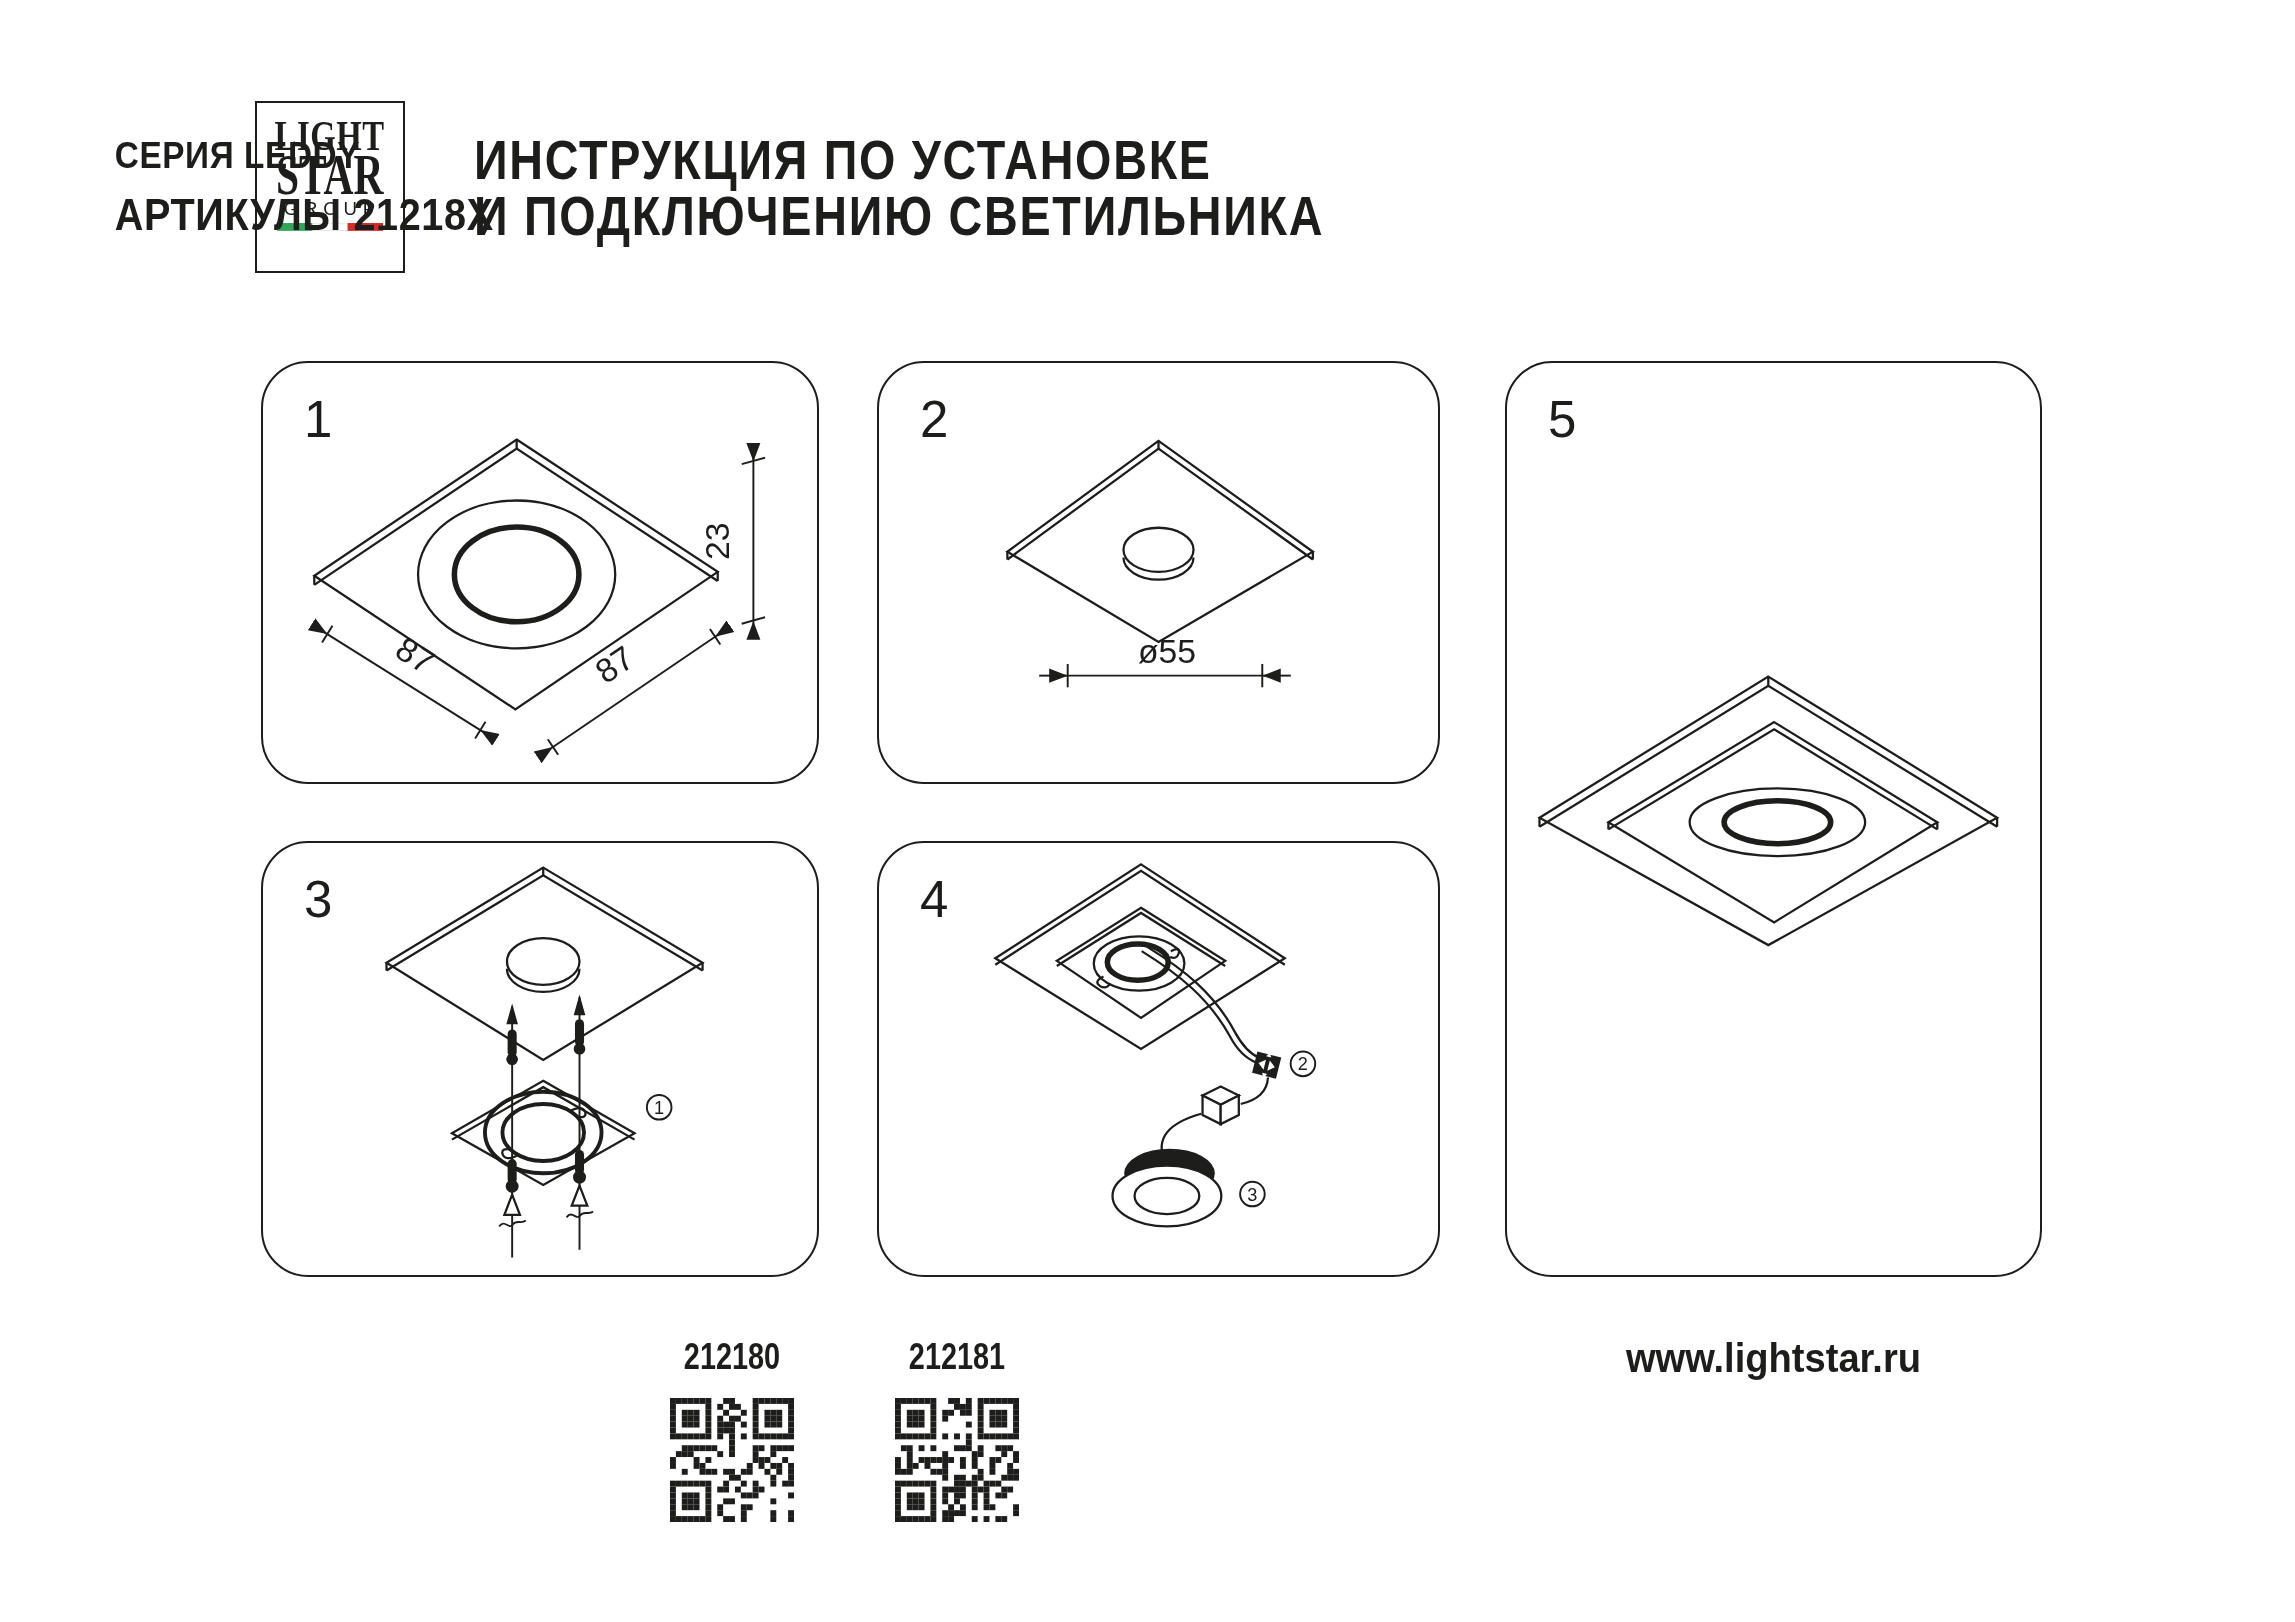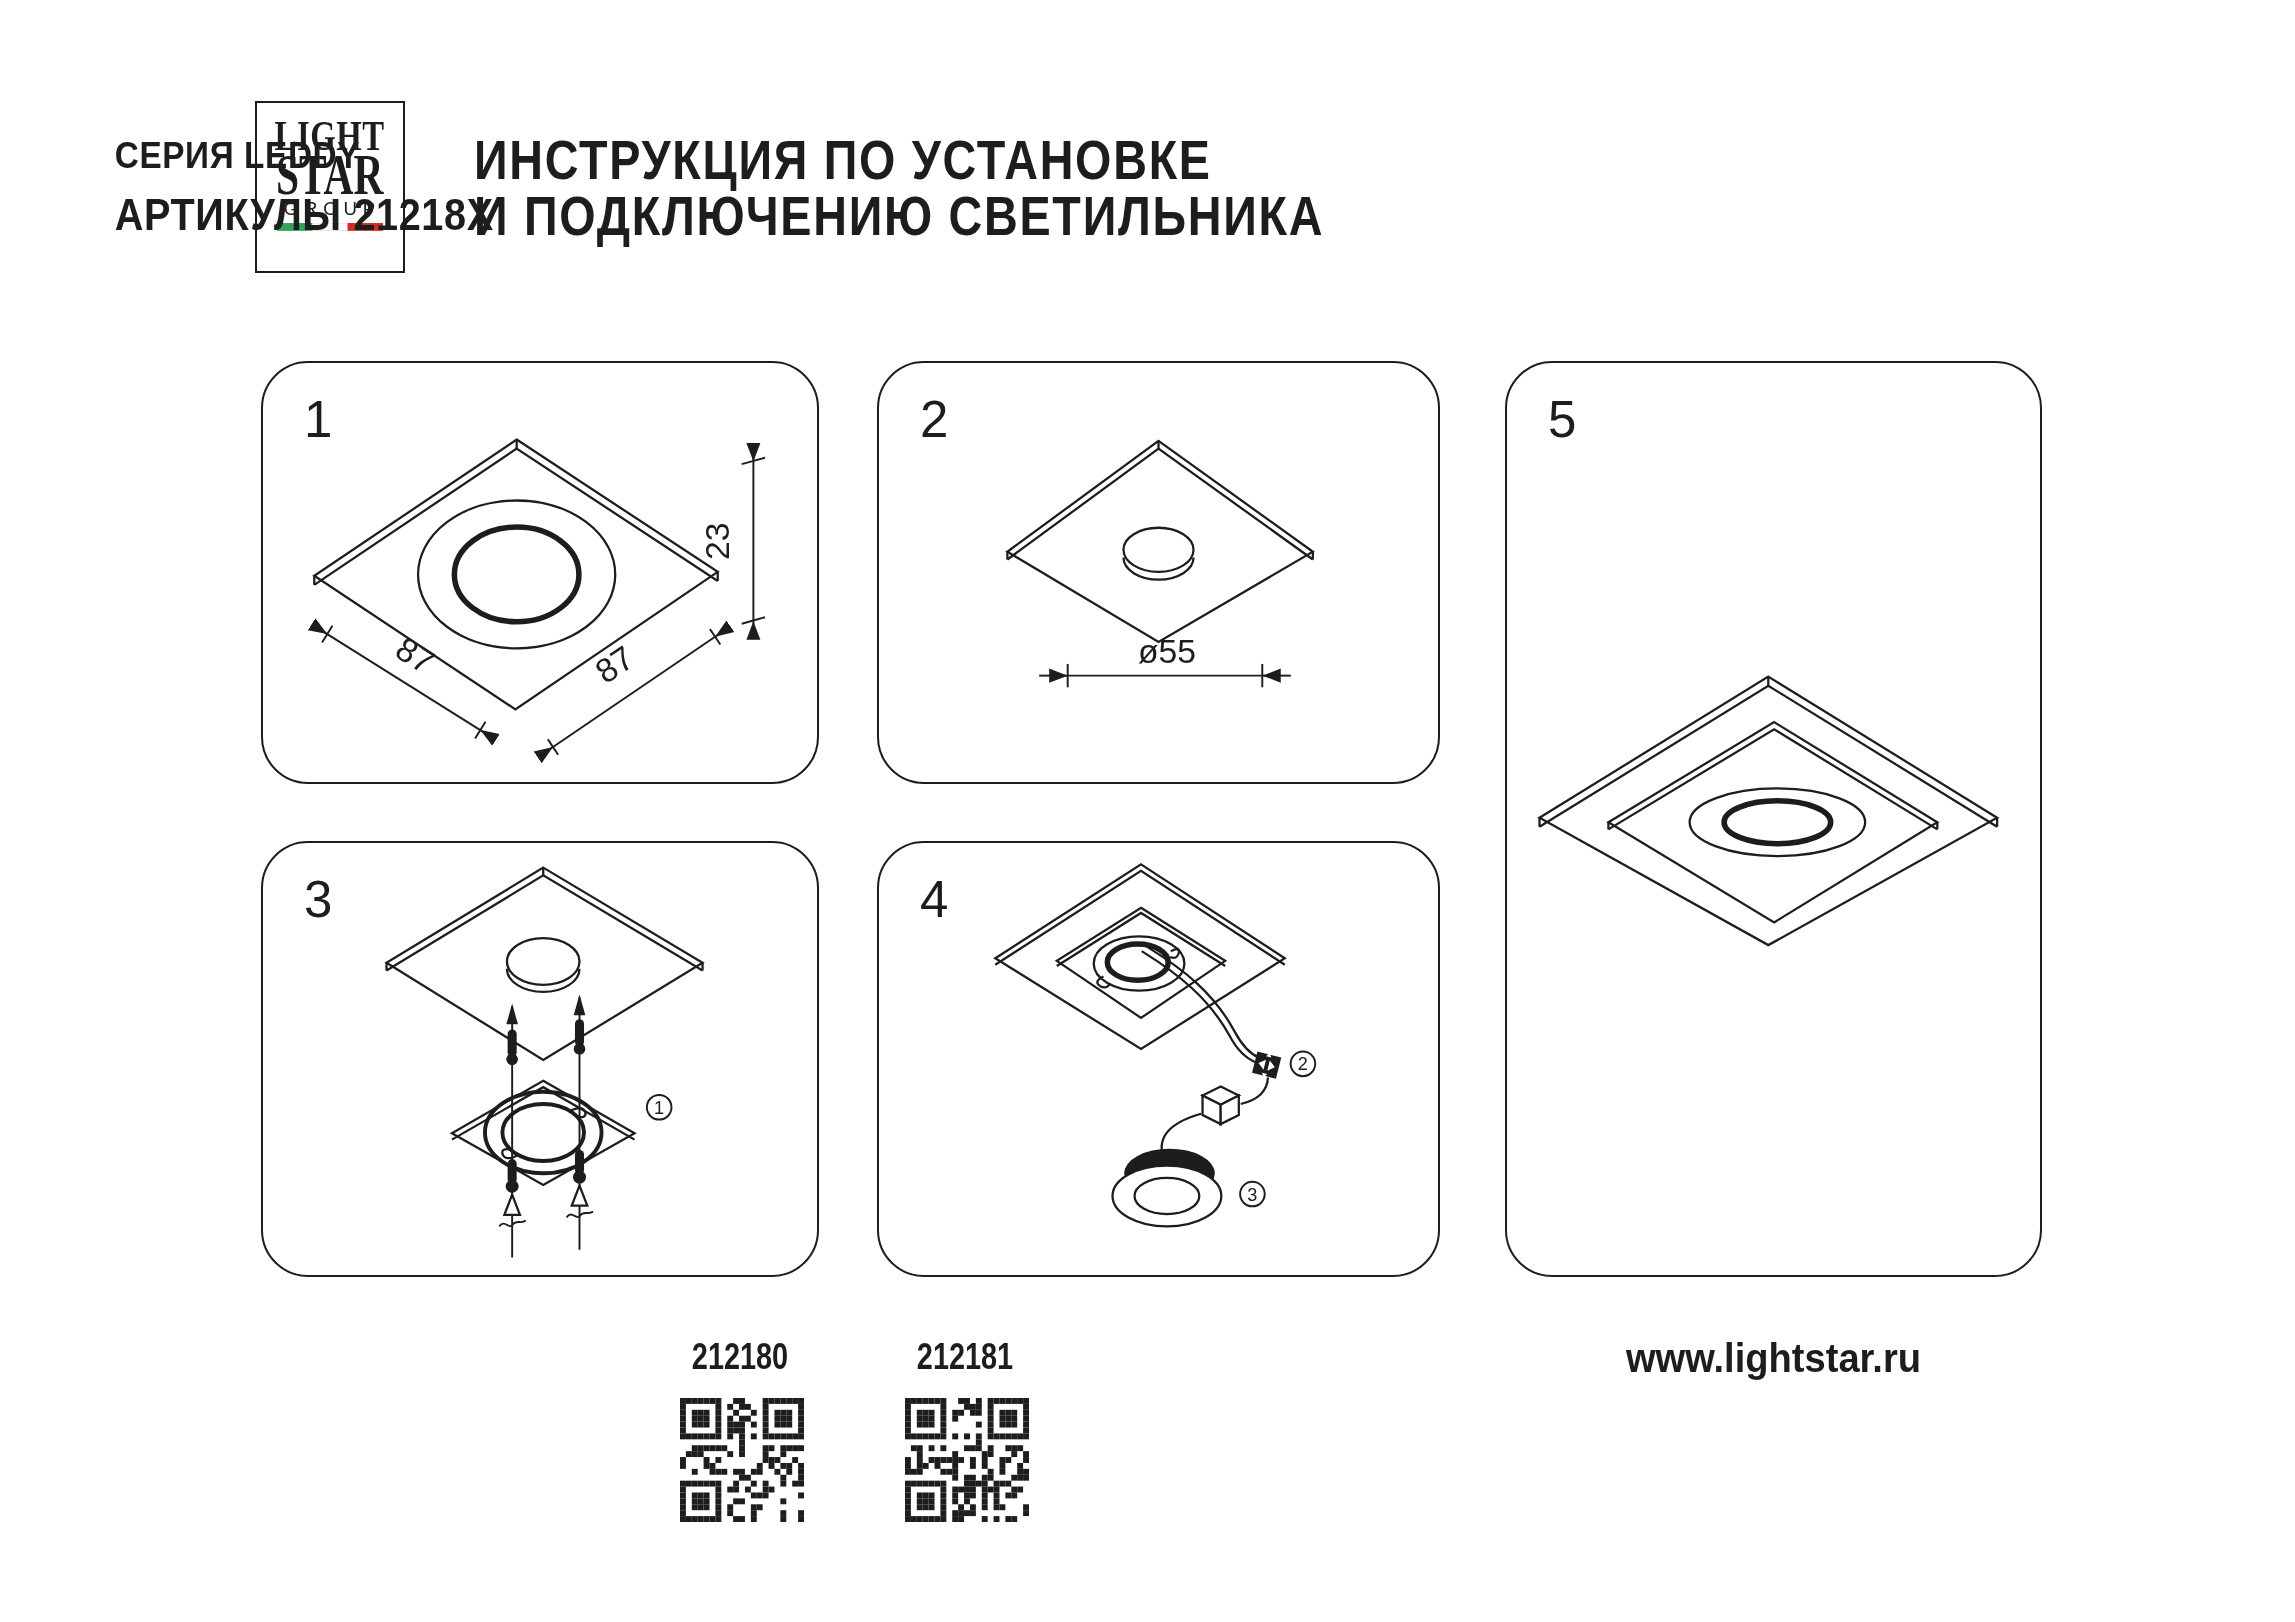--- a/index.html
+++ b/index.html
@@ -49,21 +49,21 @@
   .panel-num{
     position:absolute;left:41px;top:31px;font-size:51px;line-height:51px;color:#1d1d1b;
   }
   .panel svg{position:absolute;left:0;top:0;width:100%;height:100%;}
   #panel-1{left:261px;top:361px;width:558px;height:423px;}
   #panel-2{left:877px;top:361px;width:563px;height:423px;}
   #panel-3{left:261px;top:841px;width:558px;height:436px;}
   #panel-4{left:877px;top:841px;width:563px;height:436px;}
   #panel-5{left:1505px;top:361px;width:537px;height:916px;}
   
-  .article-col{position:absolute;top:1336px;width:144px;text-align:right;}
+  .article-col{position:absolute;top:1336px;width:144px;text-align:center;}
   #article-col-0{left:660px;}
   #article-col-1{left:885px;}
   .article-code{
     font-weight:bold;font-size:37px;letter-spacing:0px;
     transform:scaleX(.78);transform-origin:center;margin-bottom:19.6px;
   }
   .qr{display:inline-block;}
   .website{
     position:absolute;left:1505px;top:1335px;width:537px;text-align:center;
     font-weight:bold;font-size:41px;transform:scaleX(.93);transform-origin:center;

